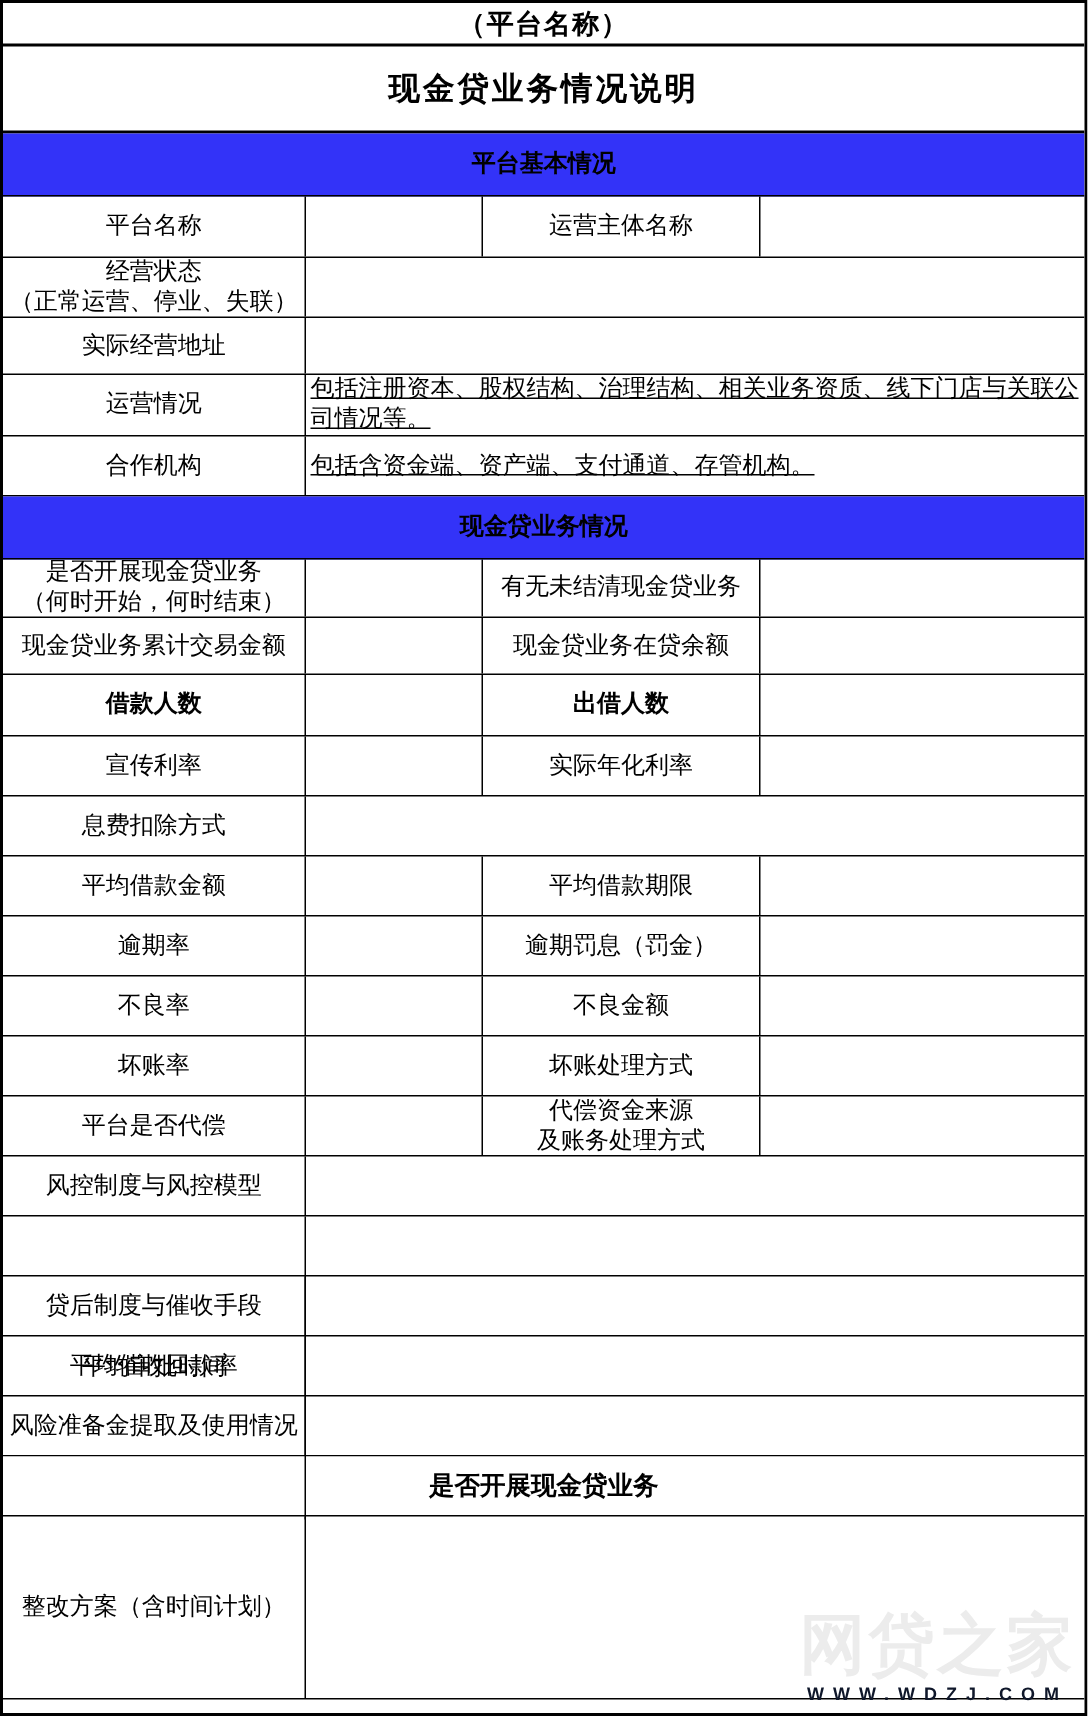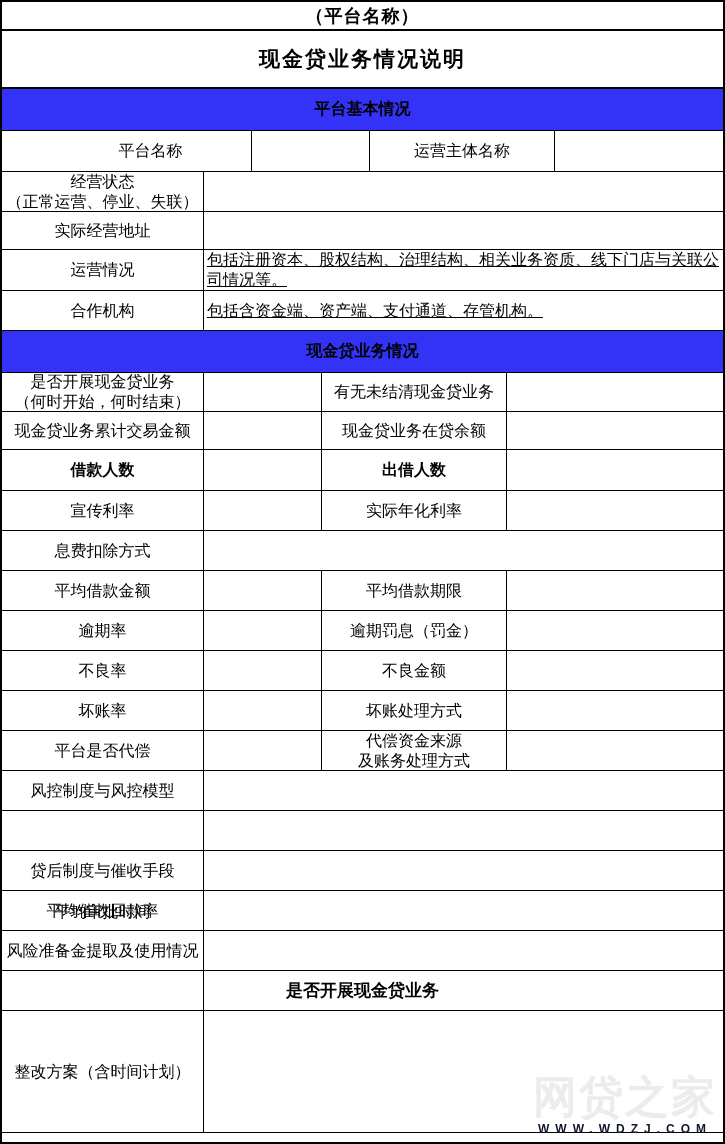--- a/index.html
+++ b/index.html
@@ -112,21 +112,21 @@
 <body>
 
 <div id="doc">
   <div class="title-row1">（平台名称）</div>
   <div class="title-row2">现金贷业务情况说明</div>
 
   <div id="table-body">
       <div class="row section-bar" style="height: 42px; background: rgb(51, 51, 248);">
         <span>平台基本情况</span>
       </div>
-      <div class="row" style="height: 41px; padding-left: 48px;">
+      <div class="row" style="height: 41px;">
         <div class="cell c1 bordered">平台名称</div>
         <div class="cell c2 bordered"></div>
         <div class="cell c3 bordered">运营主体名称</div>
         <div class="cell c4"></div>
       </div>
       <div class="row" style="height: 40px;">
         <div class="cell c1 bordered">经营状态
 （正常运营、停业、失联）</div>
         <div class="cell merged"></div>
       </div>

